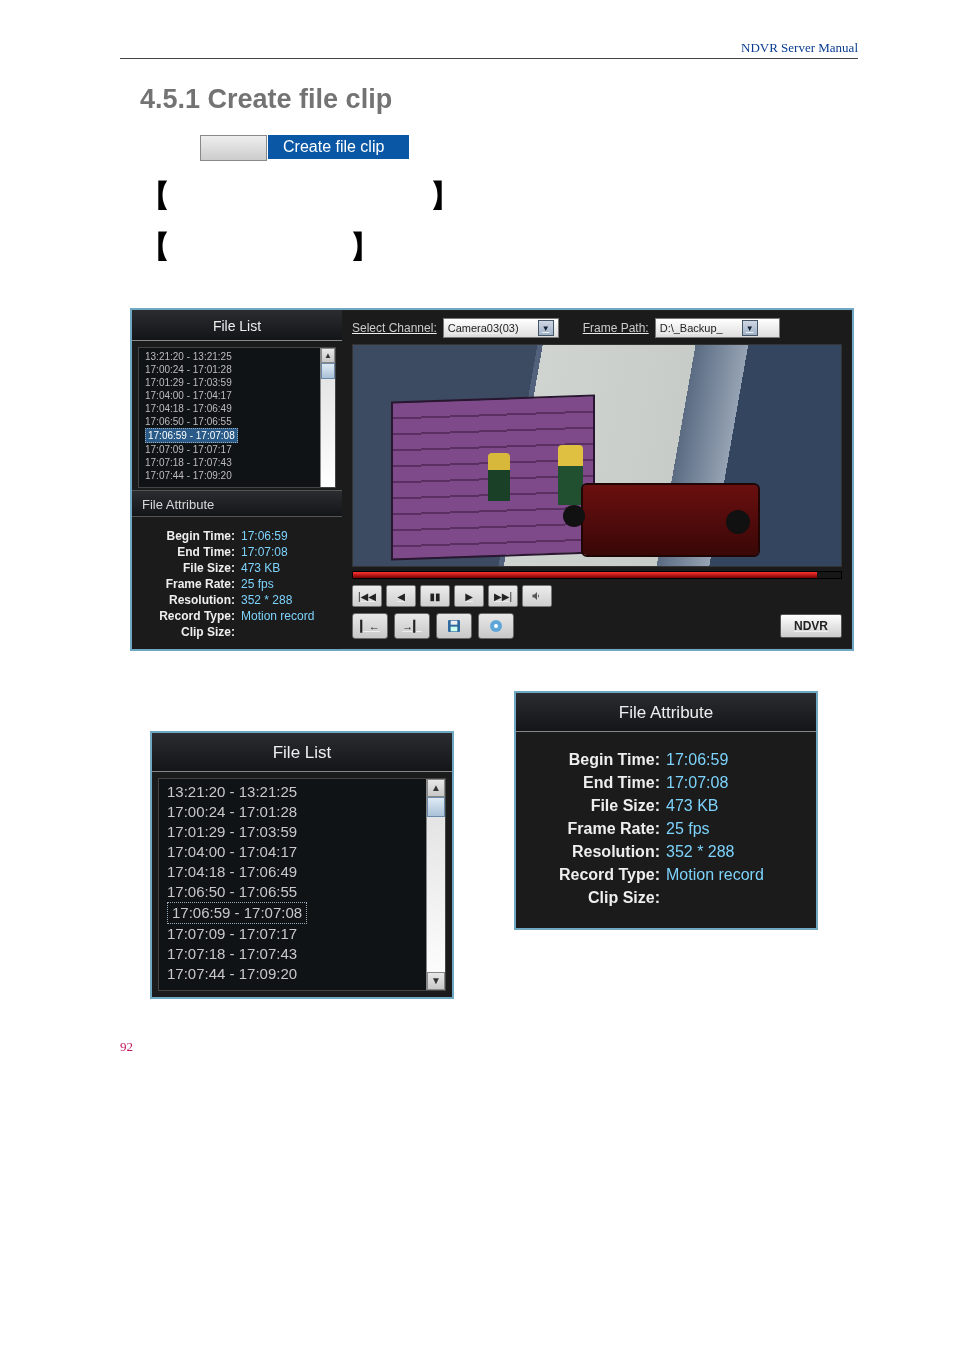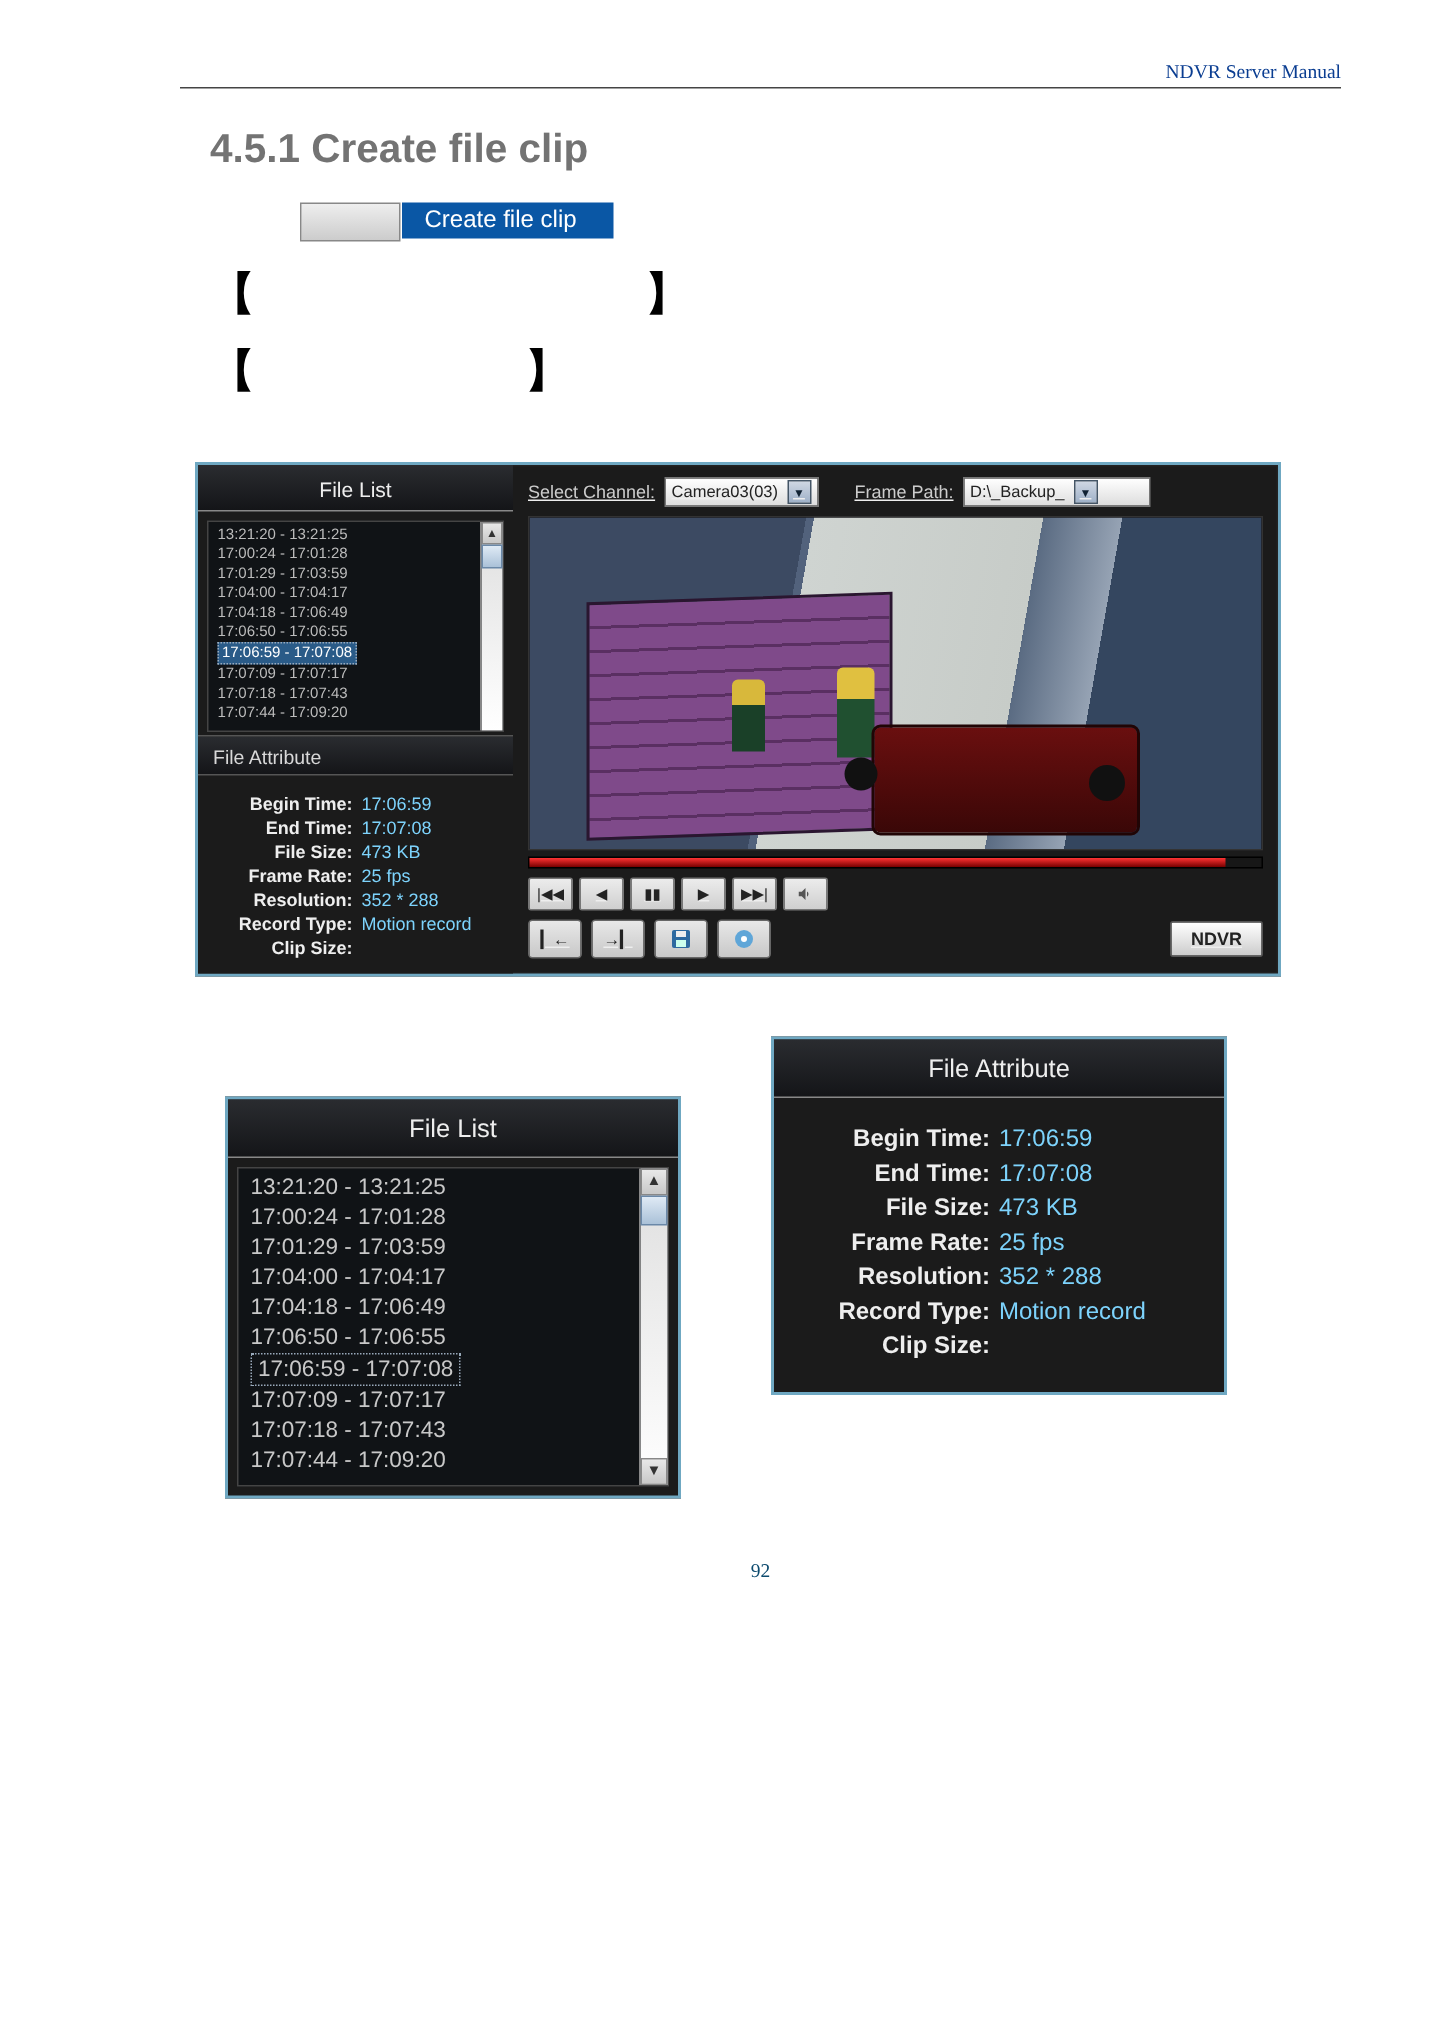--- a/index.html
+++ b/index.html
@@ -3,21 +3,21 @@
 <meta charset="utf-8">
 <style>
   body {
     margin: 0;
     padding: 0;
     background: #fff;
     font-family: Arial, sans-serif;
     width: 954px;
   }
   .page {
-    padding: 40px 60px 40px 120px;
+    padding: 40px 96px 40px 120px;
   }
   .header-line {
     border-bottom: 1.5px solid #444;
     padding-bottom: 2px;
     margin-bottom: 4px;
   }
   .brand {
     text-align: right;
     color: #0a3d91;
     font-size: 13px;
@@ -137,21 +137,21 @@
     flex:1; padding: 8px 10px 10px 10px;
     display:flex; flex-direction:column;text-decoration:underline;
   }
   .top-ctrls {
     display:flex; align-items:center; gap:6px;
     color:#ccc; font-size:12px; margin-bottom:6px;
   }
   .combo {
     background: linear-gradient(#fff,#ddd);
     color:#222; font-size:11px; padding:1px 4px;
-    border:1px solid #777; display:flex; align-items:center; gap:6px;
+    border:1px solid #777; display:flex; align-items:center; gap:19px;
     height:16px;
   }
   .combo .drop {
     width:14px; height:14px; background:linear-gradient(#cfd7e3,#9fb1c8);
     border:1px solid #456; display:flex;align-items:center;justify-content:center;
     font-size:8px; color:#123;
   }
   .video {
     flex:1; min-height:220px; background:#0a0b11; border:1px solid #333;
     position:relative; overflow:hidden;
@@ -238,21 +238,21 @@
     border:1px dotted #9ab; display:inline-block; padding:0 4px;
   }
   .cut-fl .scroll{width:18px;}
   .cut-fl .scroll .sbtn{height:16px;font-size:10px;}
   .cut-fl .scroll .thumb{height:18px;}
   .cut-fa { width:300px;}
   .cut-fa .attrs{font-size:16px; padding:14px 14px 16px 14px;}
   .cut-fa .attrs .row{margin:5px 0;}
   .cut-fa .attrs .k{width:130px; font-weight:700;}
 
-  .pagenum { text-align:center; font-size:13px; margin-top:40px; color:#0c4a6e; font-family:"Times New Roman",serif;}
+  .pagenum { font-size:13px; margin-top:40px; color:#be185d; font-family:"Times New Roman",serif;}
 </style>
 </head>
 <body>
 
 <div class="page">
   <div class="header-line">
     <div class="brand">NDVR Server Manual</div>
   </div>
 
   <div class="h1">4.5.1 Create file clip</div>

